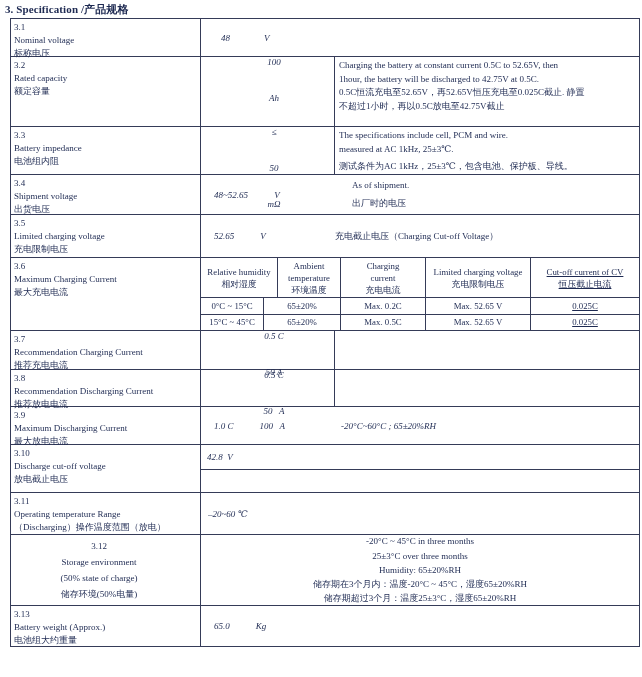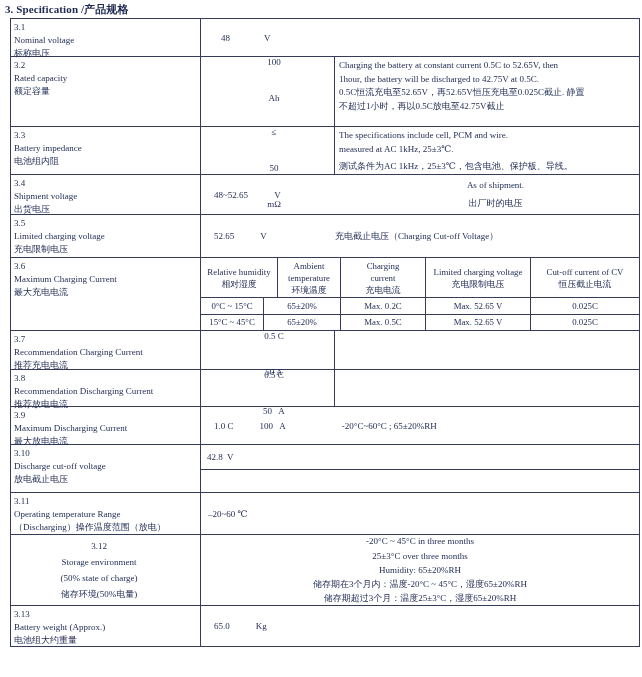--- a/index.html
+++ b/index.html
@@ -24,46 +24,46 @@
   .td{box-sizing:border-box;font-size:9px;}
   .col-item{
     width:190px;border-right:1px solid #353b58;
     padding:2px 16px 0 3px;line-height:13px;
   }
   .col-item .line{white-space:nowrap;}
   .col-spec{flex:1;position:relative;}
   .center-col{display:flex;flex-direction:column;justify-content:center;align-items:center;text-align:center;line-height:13px;padding:0;}
   
   .val-cell{display:flex;align-items:center;padding-left:20px;gap:34px;}
-  .part{white-space:pre;}
+  .part{white-space:pre;font-style:italic;}
   .g8{gap:8px;padding-left:12px;text-align:center;}
   .g14{gap:14px;padding-left:7px;}
   .g26{gap:26px;padding-left:13px;}
   
   .split{display:flex;padding:0;}
   .val-box{width:134px;display:flex;align-items:center;gap:26px;padding-left:13px;box-sizing:border-box;flex-shrink:0;}
   .bordered{border-right:1px solid #353b58;flex-direction:column;}
   .desc-box{flex:1;padding:2px 2px 0 4px;line-height:13.6px;}
   .desc-box .zh-gap{margin-top:4px;}
-  .desc-plain{flex:1;display:flex;flex-direction:column;justify-content:center;gap:7px;padding-left:17px;text-align:center;}
+  .desc-plain{flex:1;display:flex;flex-direction:column;justify-content:center;gap:7px;padding-left:17px;}
   .desc-center{flex:1;display:flex;align-items:center;text-align:center;}
   .ml30{margin-left:30px;}
   
   .nested{display:flex;flex-direction:column;padding:0;}
   .nt-row{display:flex;border-bottom:1px solid #353b58;}
   .nt-row:last-child{border-bottom:none;}
   .nt-head{height:39px;}
   .nt-data{flex:1;}
   .nt-c{
     box-sizing:border-box;border-right:1px solid #353b58;
     display:flex;flex-direction:column;justify-content:center;align-items:center;
     text-align:center;line-height:12px;font-size:8.8px;
   }
   .w1{width:63px}.w2{width:77px}.w3{width:85px}.w4{width:105px}
-  .w5{flex:1;border-right:none;}
+  .w5{flex:1;border-right:none;text-decoration:underline;}
   
   .stacked{display:flex;flex-direction:column;padding:0;}
   .sub-top{height:24px;border-bottom:1px solid #353b58;display:flex;align-items:center;gap:16px;padding-left:6px;white-space:pre;}
   .sub-bottom{flex:1;}
   
   .center-stack{display:flex;flex-direction:column;justify-content:center;align-items:center;text-align:center;line-height:14.3px;}
   .vcenter-item{display:flex;flex-direction:column;justify-content:center;line-height:16px;padding-top:0;align-items:center;}
 </style>
 </head>
 <body>

